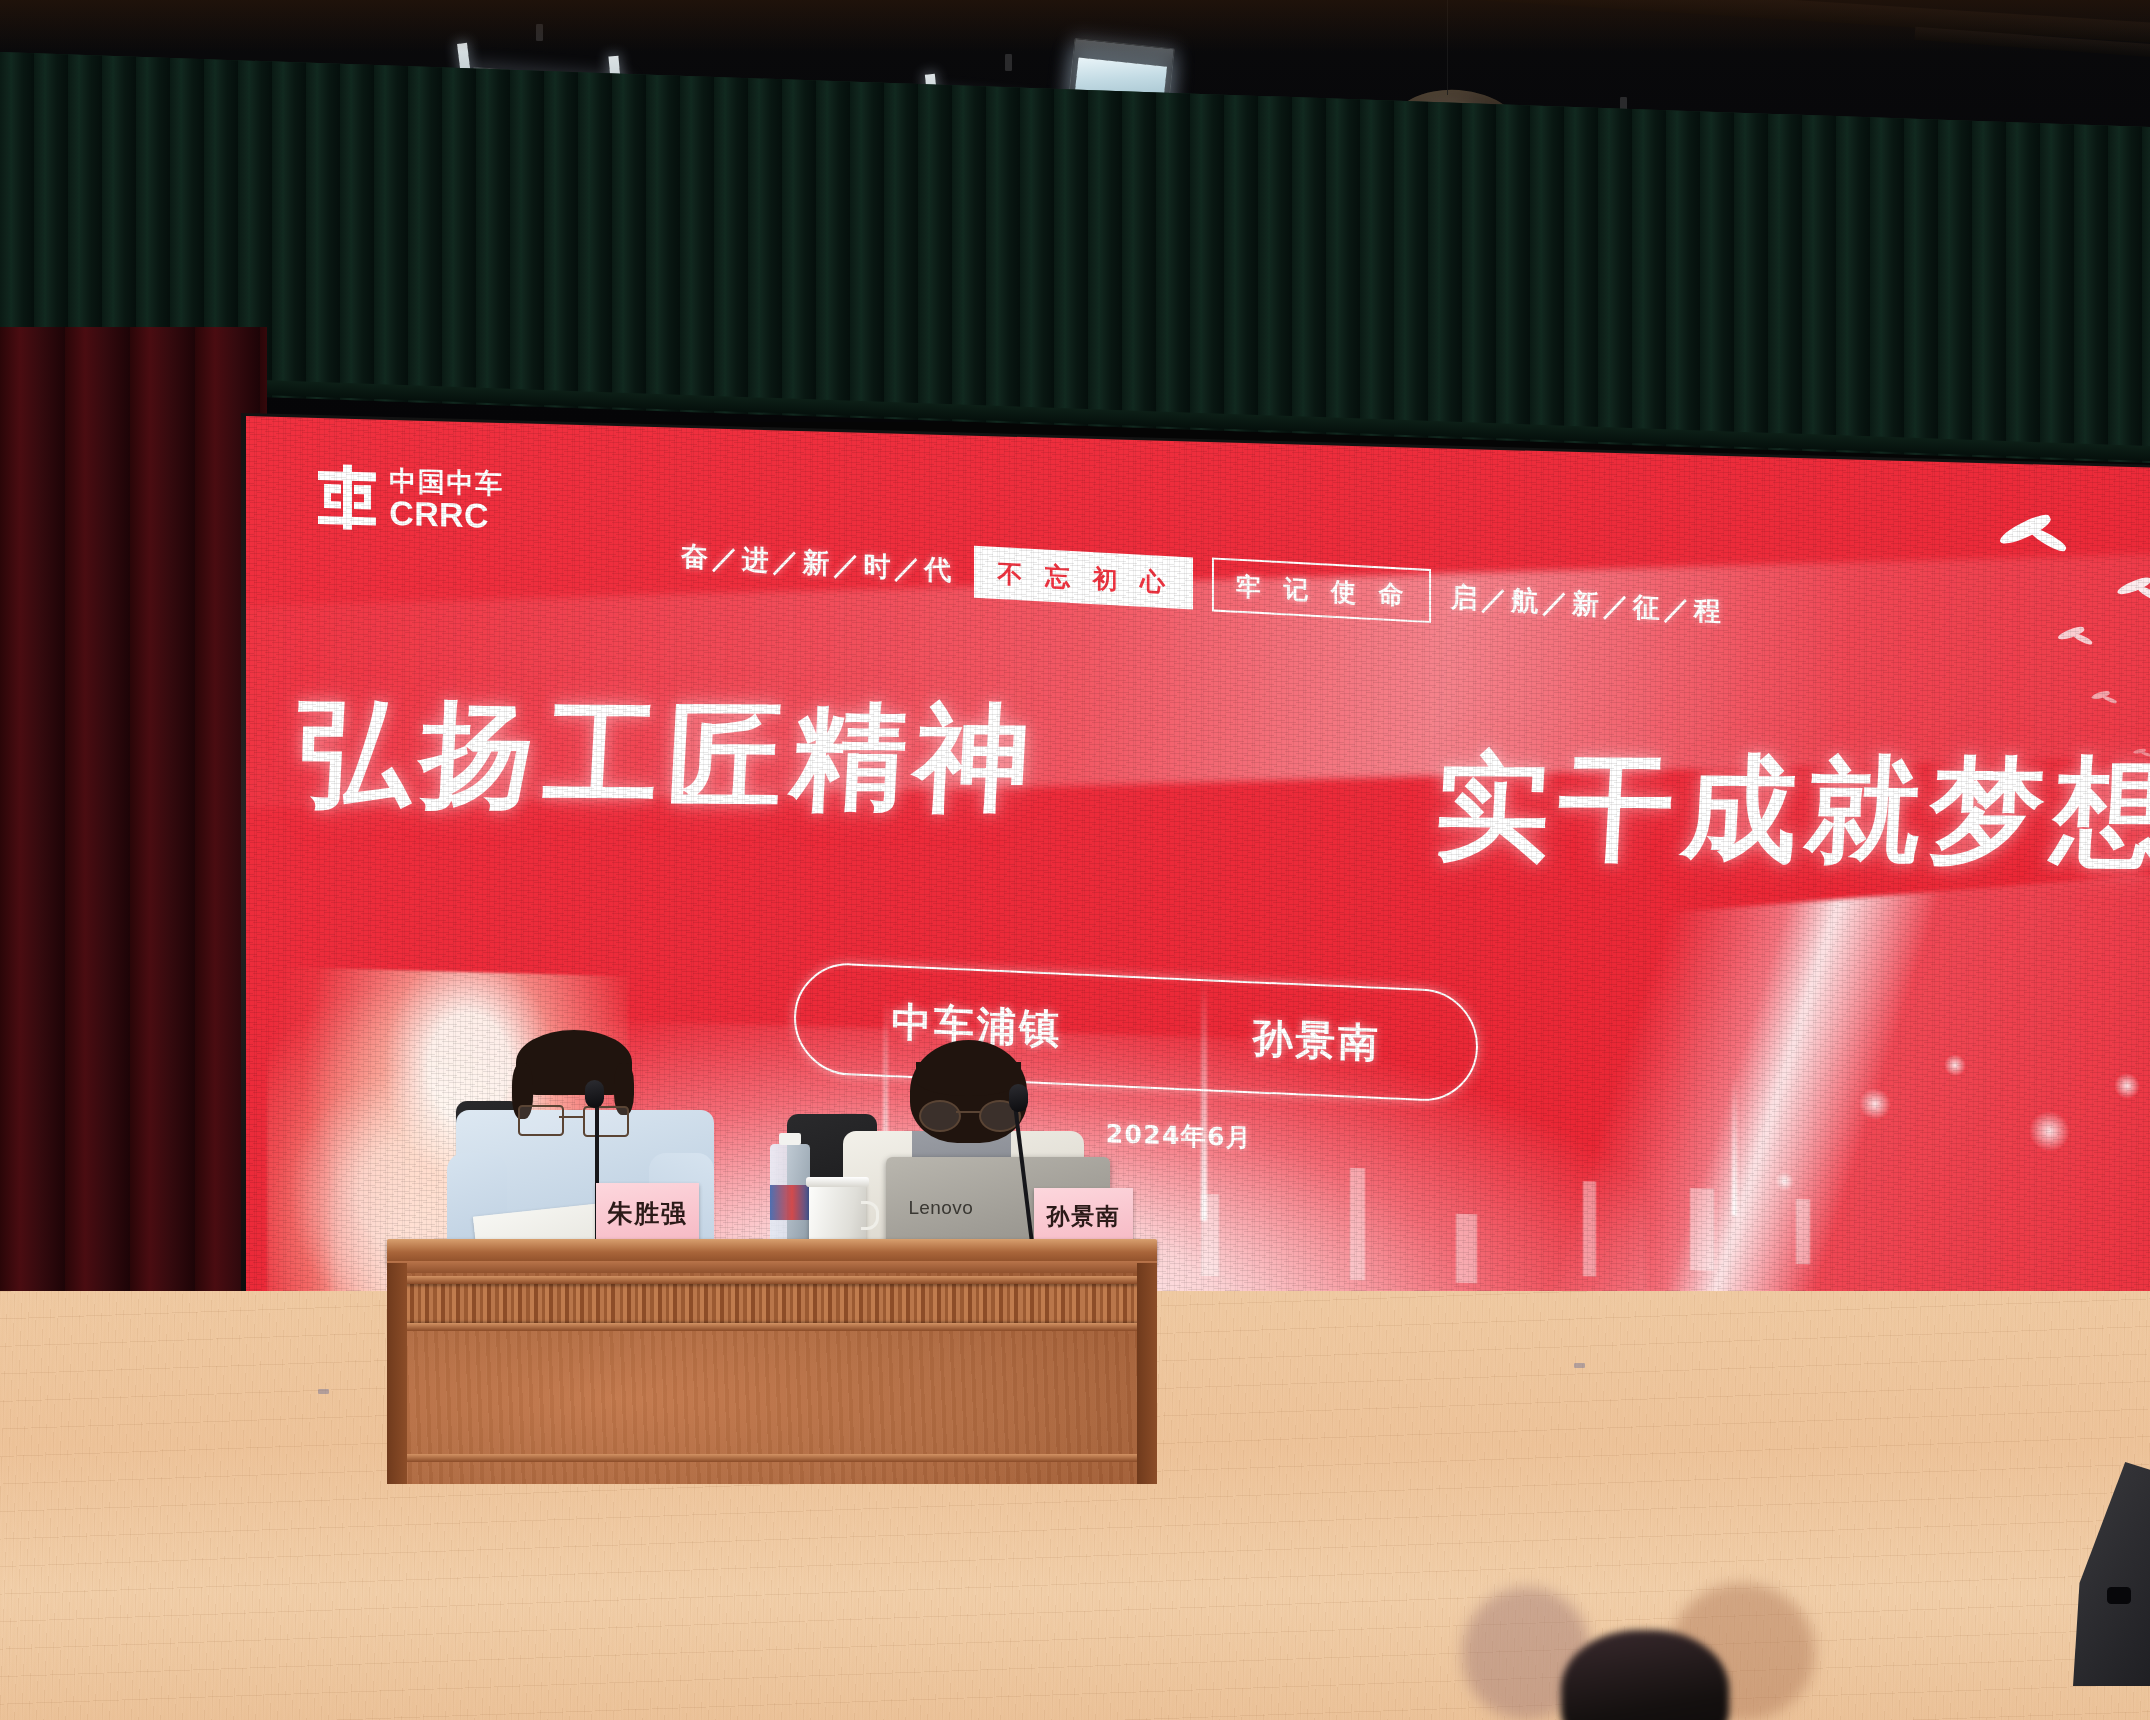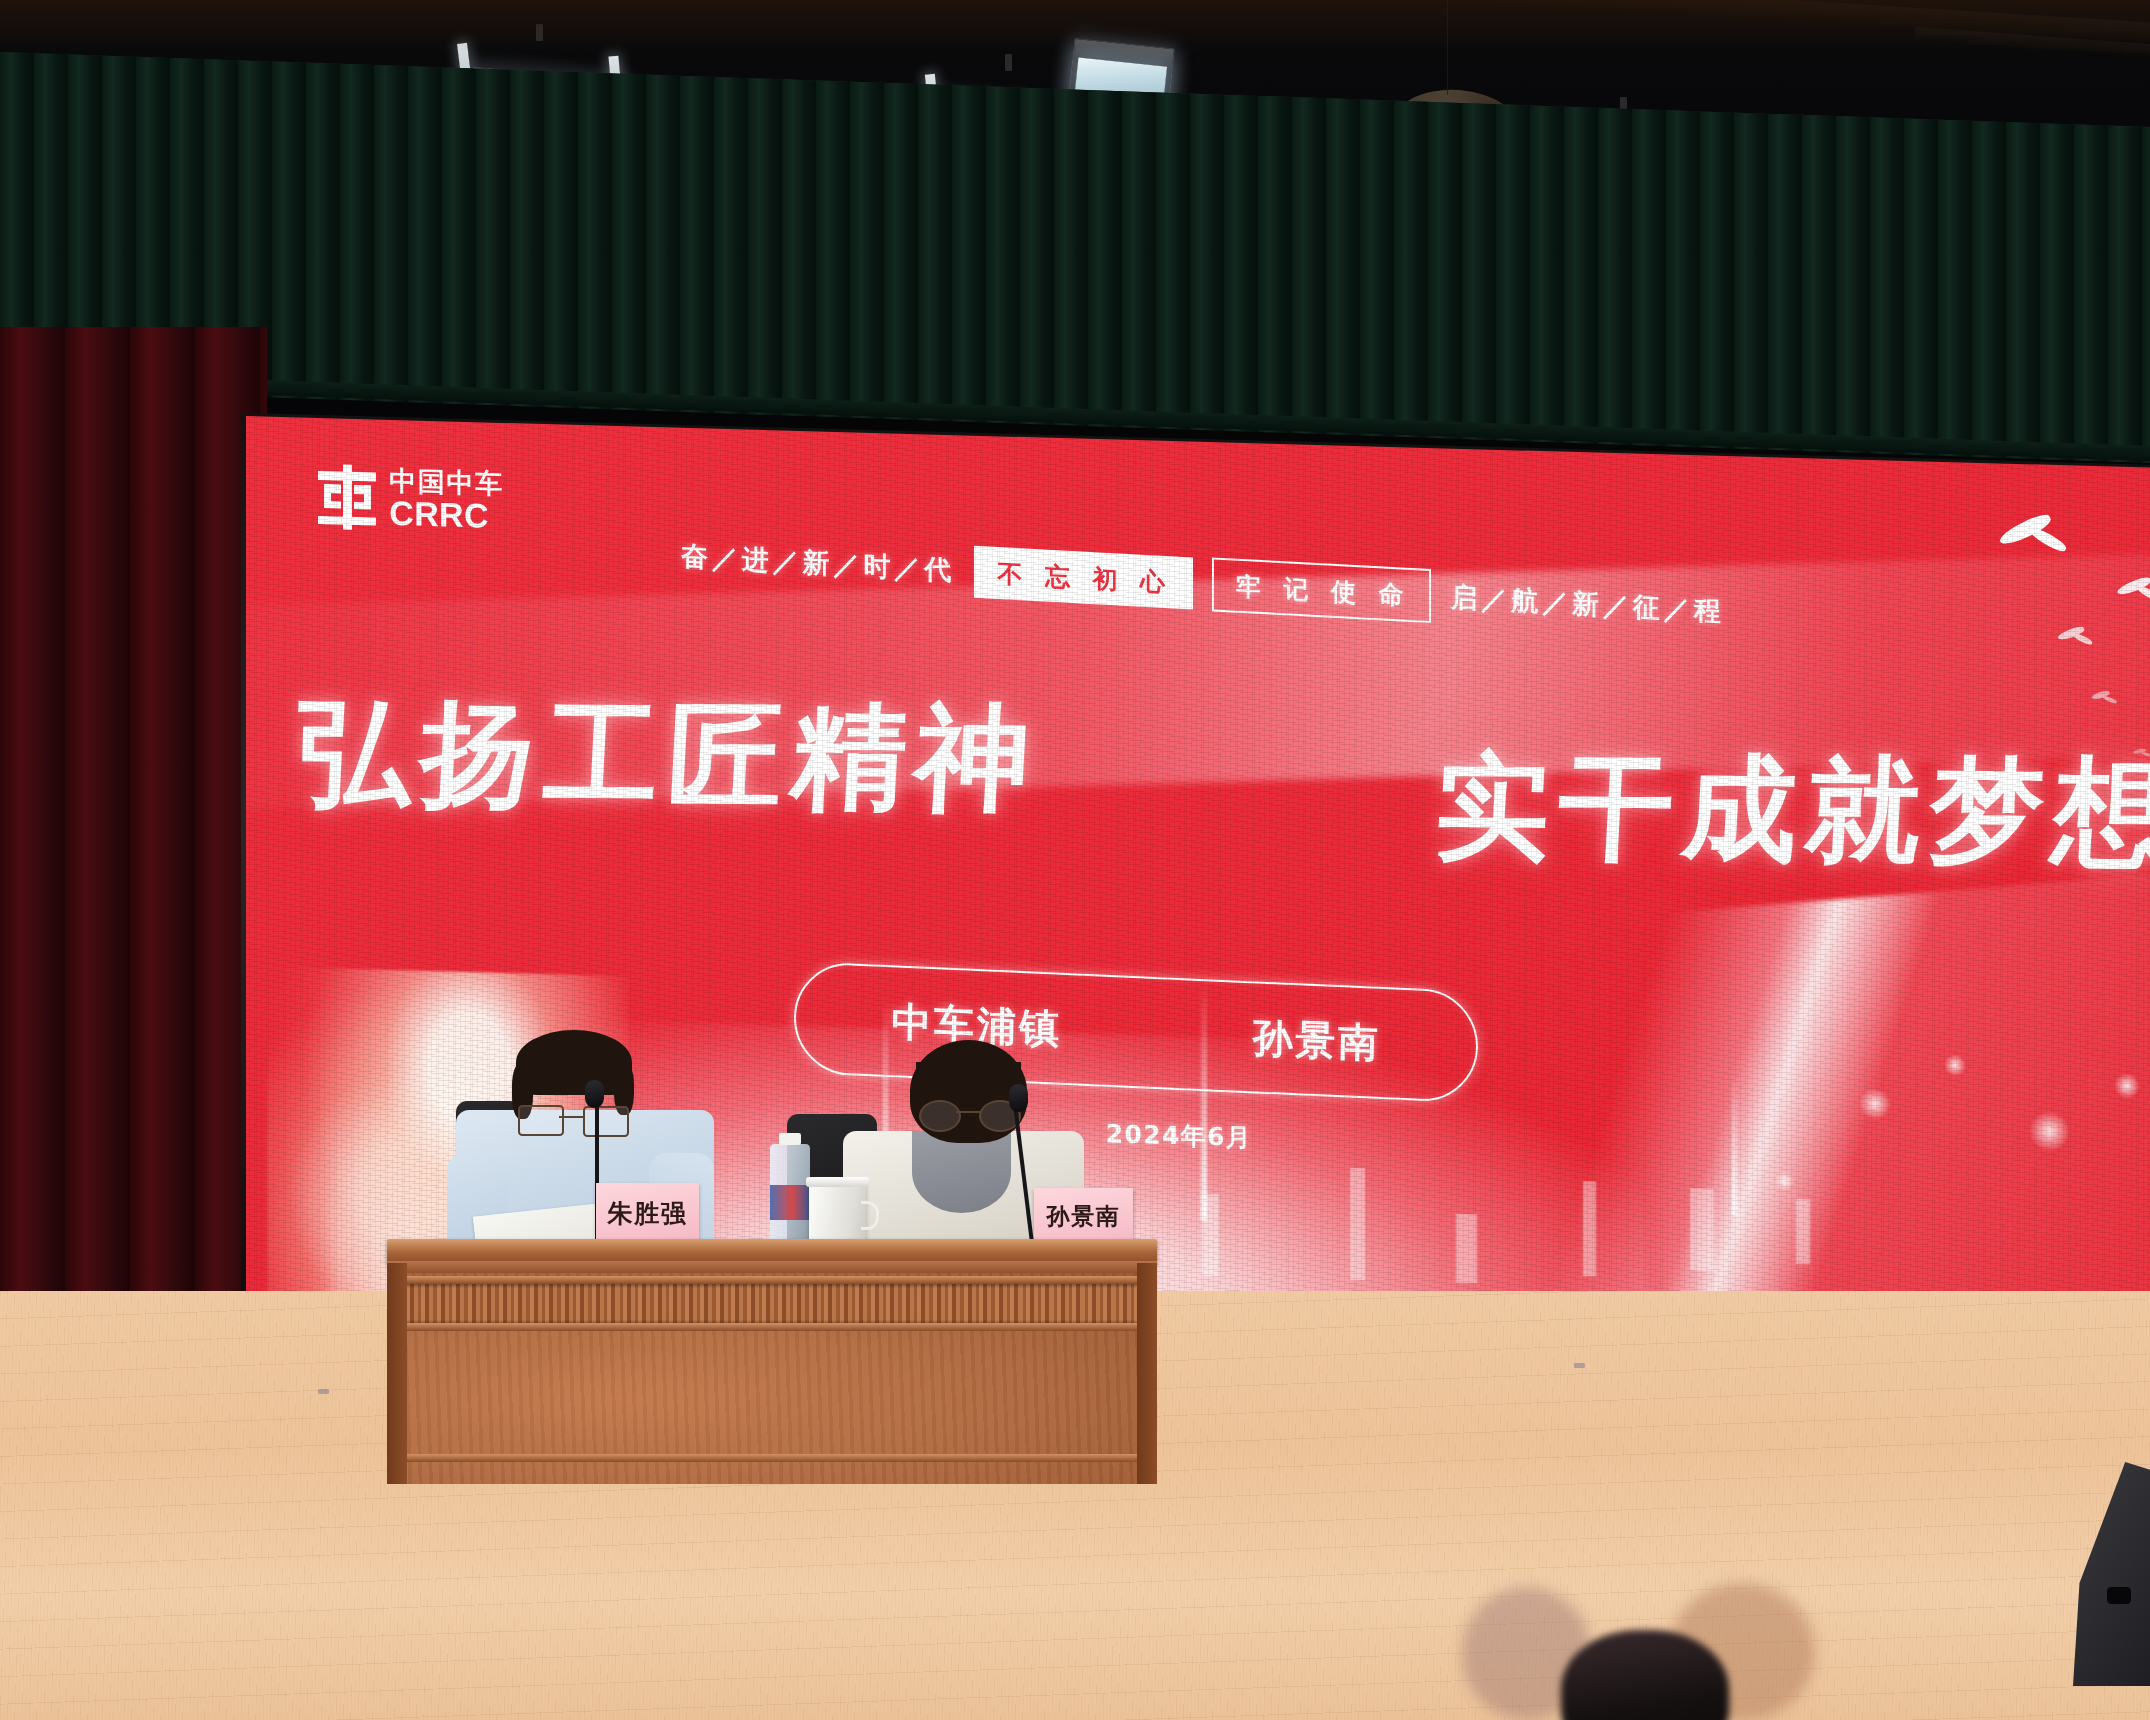--- a/index.html
+++ b/index.html
@@ -591,20 +591,25 @@
     <div class="hair" style="left:80px;top:7.7px;width:117px;height:103px;border-radius:52% 52% 42% 42%;"></div>
     <div class="hair" style="left:86px;top:30px;width:105px;height:34px;border-radius:0 0 48% 48%;"></div>
     <div class="head" style="left:95px;top:47px;width:84px;height:78px;border-radius:46% 46% 48% 48%;"></div>
     <div class="glasses" style="left:89px;top:68px;width:100px;height:31px;">
       <i style="left:0;top:0;width:38px;height:28px;border-radius:50%;"></i>
       <i style="left:60px;top:0;width:38px;height:28px;border-radius:50%;"></i>
       <div class="br" style="left:37px;top:11.2px;width:24px;"></div>
     </div>
   </div>
 
+  <div class="laptop" style="left:886px;top:1157px;width:224px;height:112px;">
+    <div class="lid">
+      <div class="brand">Lenovo</div>
+    </div>
+  </div>
 
   <div class="mic" style="left:998px;top:1084px;width:52px;height:176px;">
     <div class="base"></div>
     <div class="stem" style="left:24px;height:138px;transform:rotate(-7deg);"></div>
     <div class="cap" style="left:11.2px;top:0;"></div>
   </div>
 
   <div class="mug" style="left:809px;top:1183px;width:57px;height:73px;">
     <div class="lid"></div>
     <div class="handle"></div>

